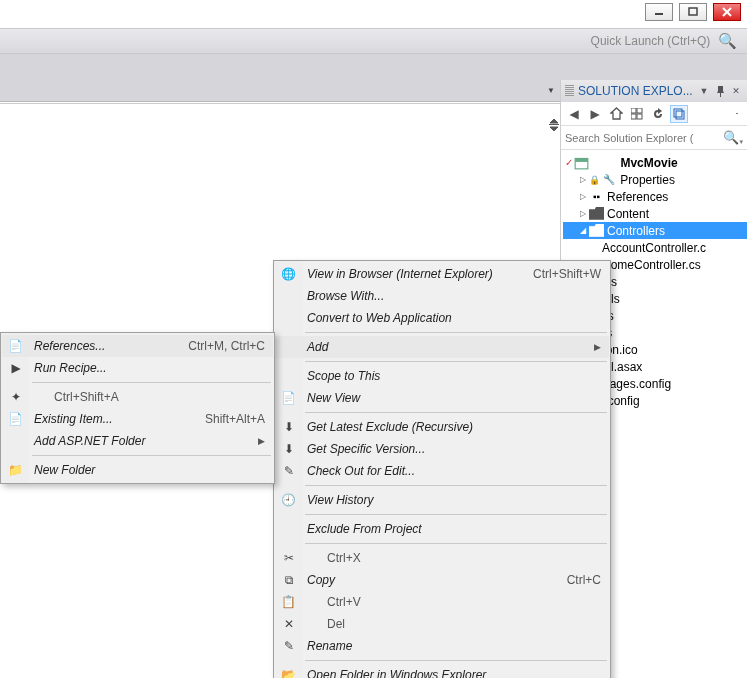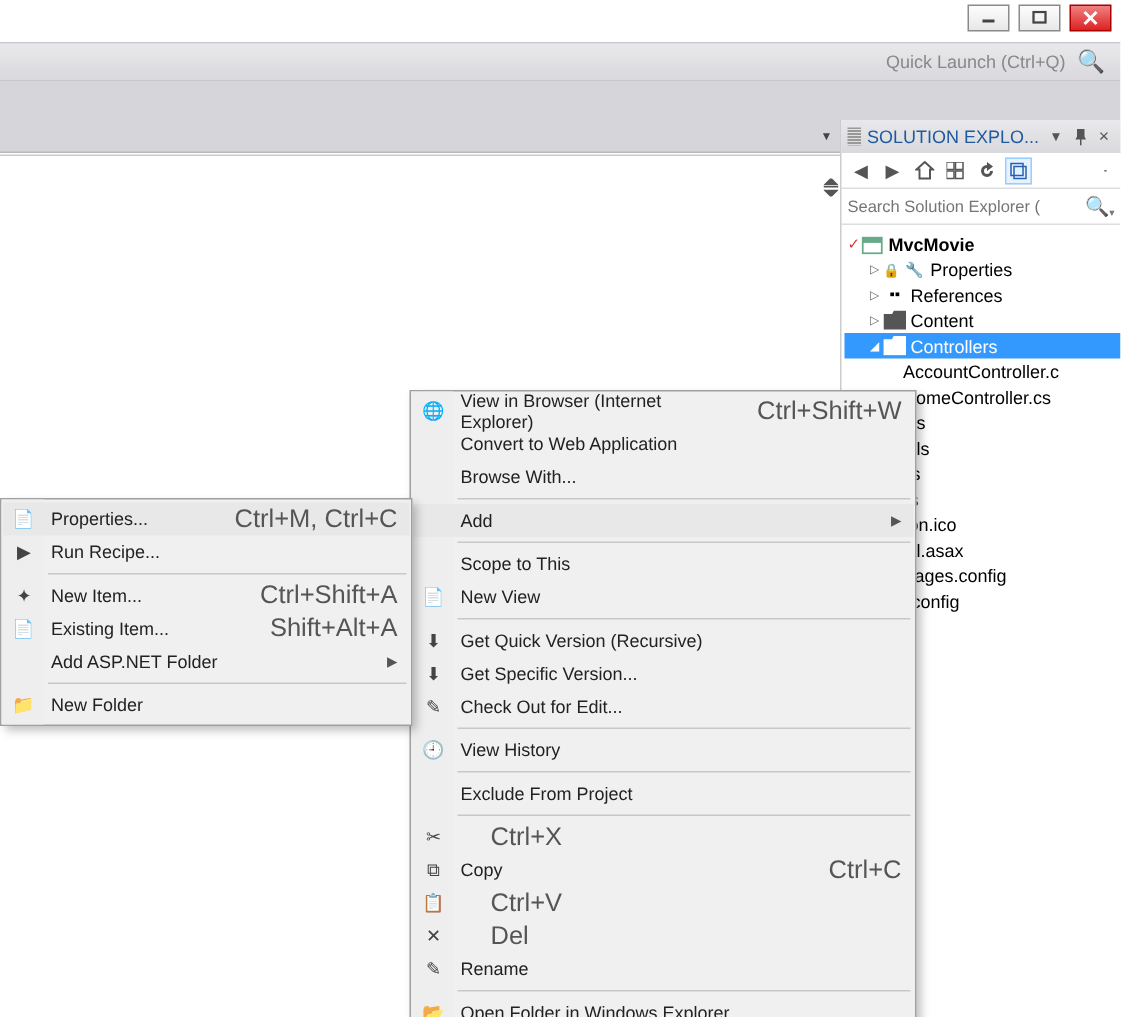--- a/index.html
+++ b/index.html
@@ -38,37 +38,37 @@
 
   .tree { padding:4px 0 4px 2px; }
   .tree-row { display:flex; align-items:center; height:17px; padding-left:2px; white-space:nowrap; position:relative; }
   .tree-arrow { width:10px; text-align:center; color:#666; font-size:8px; margin-right:1px; }
   .tree-arrow.open { color:#333; }
   .tree-icon { width:15px; height:14px; margin-right:3px; display:flex; align-items:center; justify-content:center; font-size:10px;}
   .tree-row.depth1 { padding-left:15px; }
   .tree-row.depth2 { padding-left:28px; }
   .tree-row.selected { background:#3399ff; color:#fff; }
   .tree-row.selected .tree-arrow { color:#fff; }
-  .bold { font-weight:bold; }
+  .bold { font-weight:bold;margin-left:28px; }
   .check { color:#d33; font-size:10px; margin-right:1px; }
 
   
   .editor { position:absolute; top:103px; left:0; right:187px; bottom:0; background:#fff; border-top:1px solid #ccc; }
   .dropdown-glyph { position:absolute; top:86px; right:192px; font-size:8px; color:#444; }
   .resize-handle { position:absolute; top:118px; right:188px; width:10px; height:14px; display:flex; align-items:center; justify-content:center; color:#555; }
 
   
   .ctx-menu { position:absolute; background:#f0f0f0; border:1px solid #a0a0a0; box-shadow:3px 3px 6px rgba(0,0,0,.25); padding:2px 1px; }
   .ctx-menu .iconcol { position:absolute; left:0; top:0; bottom:0; width:28px; background:#eee; border-right:0; }
   .ctx-row { position:relative; height:22px; display:flex; align-items:center; padding-left:32px; padding-right:8px; color:#222; }
   .ctx-row.hover { background:#e8e8e8; }
   .ctx-row.disabled { color:#a0a0a0; }
   .ctx-icon { position:absolute; left:5px; width:18px; height:18px; display:flex; align-items:center; justify-content:center; font-size:12px; color:#444; }
-  .ctx-label { flex:1; }
-  .ctx-short { color:#555; font-size:17px; margin-left:20px; }
+  .ctx-label { flex:1;font-style:italic; }
+  .ctx-short { color:#555; font-size:12px; margin-left:20px; }
   .ctx-sub { margin-left:20px; color:#555; font-size:9px; }
   .ctx-sep { height:1px; margin:3px 2px 3px 30px; background:#c8c8c8; }
 
   
   #menu-main { top:260px; left:273px; width:338px; }
   
   #menu-sub { top:332px; left:0px; width:275px; }
 </style>
 </head>
 <body>
@@ -231,42 +231,42 @@
 </div>
 
 <div class="ctx-menu" id="menu-main">
   <div class="iconcol"></div>
   <div class="ctx-row">
     <span class="ctx-icon">🌐</span>
     <span class="ctx-label">View in Browser (Internet Explorer)</span>
     <span class="ctx-short">Ctrl+Shift+W</span>
   </div>
   <div class="ctx-row">
+      <span class="ctx-label">Browse With...</span>
+    </div>
+  <div class="ctx-row">
       <span class="ctx-label">Convert to Web Application</span>
-    </div>
-  <div class="ctx-row">
-      <span class="ctx-label">Browse With...</span>
     </div>
   <div class="ctx-sep"></div>
   <div class="ctx-row hover">
     <span class="ctx-label">Add</span>
     <span class="ctx-sub">▶</span>
   </div>
   <div class="ctx-sep"></div>
   <div class="ctx-row">
       <span class="ctx-label">Scope to This</span>
     </div>
   <div class="ctx-row">
     <span class="ctx-icon">📄</span>
     <span class="ctx-label">New View</span>
   </div>
   <div class="ctx-sep"></div>
   <div class="ctx-row">
     <span class="ctx-icon">⬇</span>
-    <span class="ctx-label">Get Quick Version (Recursive)</span>
+    <span class="ctx-label">Get Latest Exclude (Recursive)</span>
   </div>
   <div class="ctx-row">
     <span class="ctx-icon">⬇</span>
     <span class="ctx-label">Get Specific Version...</span>
   </div>
   <div class="ctx-row">
     <span class="ctx-icon">✎</span>
     <span class="ctx-label">Check Out for Edit...</span>
   </div>
   <div class="ctx-sep"></div>
@@ -305,31 +305,30 @@
     <span class="ctx-icon">📂</span>
     <span class="ctx-label">Open Folder in Windows Explorer</span>
   </div>
 
 </div>
 
 <div class="ctx-menu" id="menu-sub">
   <div class="iconcol"></div>
   <div class="ctx-row hover">
     <span class="ctx-icon">📄</span>
-    <span class="ctx-label">Properties...</span>
+    <span class="ctx-label">References...</span>
     <span class="ctx-short">Ctrl+M, Ctrl+C</span>
   </div>
   <div class="ctx-row">
     <span class="ctx-icon">▶</span>
     <span class="ctx-label">Run Recipe...</span>
   </div>
   <div class="ctx-sep"></div>
   <div class="ctx-row">
     <span class="ctx-icon">✦</span>
-    <span class="ctx-label">New Item...</span>
     <span class="ctx-short">Ctrl+Shift+A</span>
   </div>
   <div class="ctx-row">
     <span class="ctx-icon">📄</span>
     <span class="ctx-label">Existing Item...</span>
     <span class="ctx-short">Shift+Alt+A</span>
   </div>
   <div class="ctx-row">
     <span class="ctx-label">Add ASP.NET Folder</span>
     <span class="ctx-sub">▶</span>

